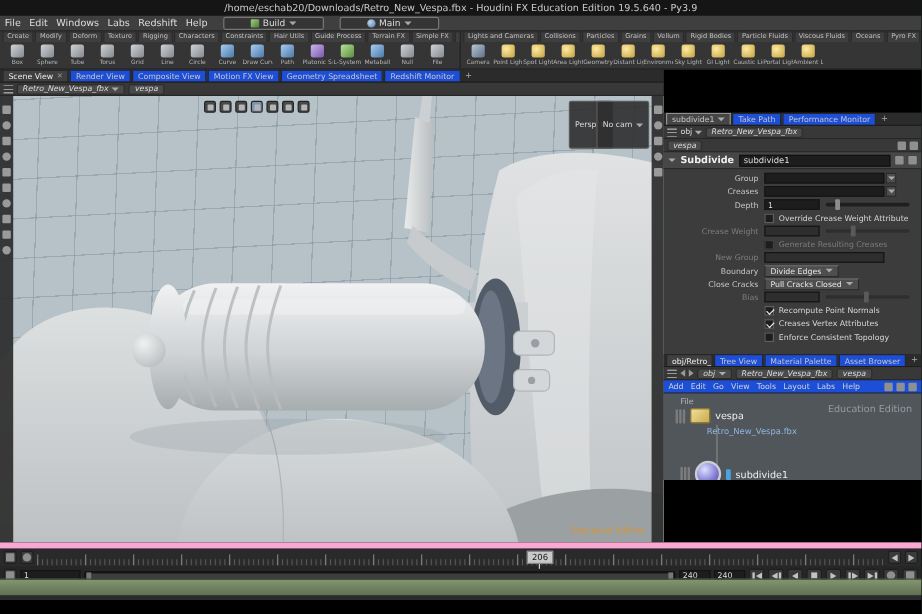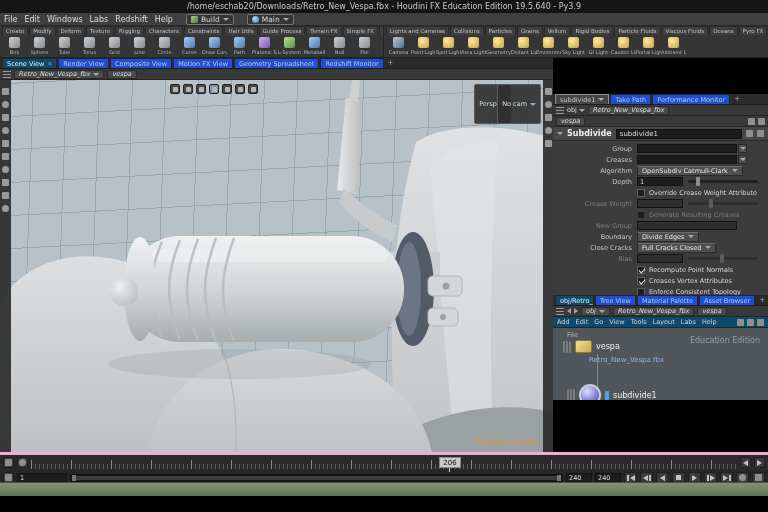--- a/index.html
+++ b/index.html
@@ -4,21 +4,21 @@
 <style>
   *{margin:0;padding:0;box-sizing:border-box;}
   html,body{width:768px;height:512px;overflow:hidden;background:#000;}
   body{font-family:"DejaVu Sans",sans-serif;color:#ccc;position:relative;}
   #app{position:absolute;inset:0;width:768px;height:512px;background:#000;}
 
   
   .titlebar{position:absolute;left:0;top:0;width:768px;height:13px;background:#151515;color:#c9c9c9;font-size:8px;line-height:13px;text-align:center;white-space:nowrap;}
   .menubar{position:absolute;left:0;top:13px;width:768px;height:13px;background:#3f3f3f;border-bottom:1px solid #2a2a2a;display:flex;align-items:center;font-size:8px;color:#ddd;padding:0 4px;gap:7px;}
   .menubar .mi{cursor:default;}
-  .combo{display:flex;align-items:center;gap:3px;border:1px solid #777;background:#353535;border-radius:2px;padding:0 4px;height:11px;margin-left:6px;font-size:7.5px;}
+  .combo{display:flex;align-items:center;gap:3px;border:1px solid #777;background:#353535;border-radius:2px;padding:0 22px;height:11px;margin-left:6px;font-size:7.5px;}
   .cicon{width:7px;height:7px;border-radius:1px;background:linear-gradient(135deg,#9fd27e,#4d7a3a);}
   .gicon{width:7px;height:7px;border-radius:50%;background:radial-gradient(circle at 35% 35%,#bcd8f0,#4f77a0);}
   .arr{width:0;height:0;border-left:3px solid transparent;border-right:3px solid transparent;border-top:3px solid #aaa;display:inline-block;}
 
   
   .shelf{position:absolute;left:0;top:26px;width:768px;height:32px;background:#353535;border-bottom:1px solid #222;display:flex;}
   .shelfhalf{width:384px;height:100%;border-right:1px solid #222;display:flex;flex-direction:column;}
   .stabs{height:9px;display:flex;align-items:flex-end;overflow:hidden;padding-left:2px;}
   .stab{font-size:5.5px;color:#c2c2c2;background:#3e3e3e;border:1px solid #2a2a2a;border-bottom:none;padding:0 3px;margin-right:1px;white-space:nowrap;line-height:8px;}
   .stools{flex:1;display:flex;align-items:center;padding-left:2px;overflow:hidden;}
@@ -27,21 +27,21 @@
   .ti.purp{background:linear-gradient(135deg,#cdb6ee,#7a55b0);}
   .ti.green{background:linear-gradient(135deg,#b9e09a,#5a8f3c);}
   .ti.blue{background:linear-gradient(135deg,#a9cdf0,#4a79ab);}
   .ti.li{background:radial-gradient(circle at 35% 35%,#ffeaa2,#c1a13e);}
   .ti.cam{background:linear-gradient(135deg,#b9c6d4,#5d7186);}
   .tlabel{font-size:5px;color:#b5b5b5;white-space:nowrap;overflow:hidden;max-width:25px;}
 
   
   .ptabrow{display:flex;align-items:flex-end;height:11px;background:#2b2b2b;border-bottom:1px solid #1d1d1d;padding-left:2px;overflow:hidden;}
   .ptab{font-size:6.5px;color:#c6c6c6;background:#1d4ed8;border:1px solid #262626;border-bottom:none;padding:0 4px;margin-right:1px;height:10px;line-height:10px;white-space:nowrap;display:flex;align-items:center;gap:3px;}
-  .ptab.act{background:#0c4a6e;color:#eee;}
+  .ptab.act{background:#404040;color:#eee;}
   .ptab.hl{border-color:#909090;background:#454545;}
   .ptab .x{font-size:6px;color:#999;}
   .addtab{font-size:7px;color:#aaa;padding:0 3px;height:10px;line-height:10px;}
   .pathrow{display:flex;align-items:center;height:11px;background:#383838;border-bottom:1px solid #262626;padding:0 3px;gap:3px;overflow:hidden;}
   .chip{background:#4a4a4a;border:1px solid #2c2c2c;border-radius:2px;font-size:6.5px;color:#ddd;padding:0 4px;height:9px;line-height:8px;display:flex;align-items:center;gap:3px;white-space:nowrap;font-style:italic;}
   .hamb{width:8px;height:7px;background:linear-gradient(#9a9a9a 0 1px,transparent 1px 3px,#9a9a9a 3px 4px,transparent 4px 6px,#9a9a9a 6px 7px);}
   .navtri{width:0;height:0;border-top:3px solid transparent;border-bottom:3px solid transparent;}
   .navtri.l{border-right:4px solid #9a9a9a;}
   .navtri.r{border-left:4px solid #9a9a9a;}
   .rowtxt{font-size:6.5px;color:#ddd;display:flex;align-items:center;gap:2px;}
@@ -77,38 +77,38 @@
   .slider{flex:1;height:3px;background:#1f1f1f;border-radius:2px;margin:0 5px;position:relative;}
   .slider.dis{background:#2e2e2e;}
   .knob{position:absolute;top:-3px;width:4px;height:9px;background:#8d8d8d;border-radius:1px;}
   .slider.dis .knob{background:#5a5a5a;}
   .cb{width:8px;height:8px;background:#1d1d1d;border:1px solid #5f5f5f;flex:none;margin-right:4px;}
   .cb.on::after{content:"";display:block;width:5px;height:3px;border-left:1.5px solid #e6e6e6;border-bottom:1.5px solid #e6e6e6;transform:rotate(-45deg);margin:1px 0 0 1px;}
   .cb.dis{border-color:#3f3f3f;}
   .cblabel{font-size:6.5px;color:#d6d6d6;white-space:nowrap;overflow:hidden;}
   .cblabel.dis{color:#7d7d7d;}
 
-  .netmenus{display:flex;align-items:center;height:11px;background:#0c4a6e;border-bottom:1px solid #262626;padding:0 4px;gap:6px;font-size:6.5px;color:#d2d2d2;}
+  .netmenus{display:flex;align-items:center;height:11px;background:#1d4ed8;border-bottom:1px solid #262626;padding:0 4px;gap:6px;font-size:6.5px;color:#d2d2d2;}
   .netmenus .ric{margin-left:auto;display:flex;gap:3px;}
   .mic{width:7px;height:7px;background:#8f8f8f;border-radius:1px;}
   .canvas{flex:1;background:#51565a;position:relative;overflow:hidden;}
   .ftype{position:absolute;left:14px;top:3px;font-size:6.5px;color:#b8b8b8;}
   .node{position:absolute;display:flex;align-items:center;gap:4px;}
   .flags{display:flex;gap:1px;}
   .flag{width:2px;height:12px;background:#7c7c7c;border-radius:1px;}
   .fileicon{width:17px;height:13px;background:linear-gradient(135deg,#efe09a,#caa94e);border:1px solid #8f7a2e;border-radius:2px;}
   .nodename{font-size:8px;color:#efefef;}
   .filepath{position:absolute;left:36px;top:28px;font-size:7px;color:#8fb3e3;white-space:nowrap;}
   .sphicon{width:22px;height:22px;border-radius:50%;background:radial-gradient(circle at 35% 30%,#d9e2ff,#8a7fd8 55%,#474a8e);border:2px solid #c9cfd4;}
   .dflag{width:4px;height:9px;background:#4aa3e0;border-radius:1px;}
   .nwm{position:absolute;right:8px;top:8px;font-size:8px;color:#969ca1;}
   .wire{position:absolute;left:44px;top:26px;width:1px;height:34px;background:#85898c;}
 
   
-  .playbar{position:absolute;left:0;top:452px;width:768px;height:24px;background:#2a2a2a;border-top:3px solid #f9a8d4;}
+  .playbar{position:absolute;left:0;top:452px;width:768px;height:48px;background:#2a2a2a;border-top:5px solid #f9a8d4;}
   .prow1{height:15px;display:flex;align-items:center;padding:0 3px;gap:3px;position:relative;}
   .ruler{flex:1;height:12px;position:relative;background:
     repeating-linear-gradient(90deg,#8a8a8a 0 1px,transparent 1px 40px) left bottom/40px 9px repeat-x,
     repeating-linear-gradient(90deg,#5d5d5d 0 1px,transparent 1px 4px) left bottom/4px 5px repeat-x;}
   .cfbox{position:absolute;left:408px;top:0;width:22px;height:11px;background:#c9c9c9;color:#151515;font-size:7px;line-height:11px;text-align:center;border:1px solid #888;}
   .cfline{position:absolute;left:418px;top:11px;width:1px;height:4px;background:#d5d5d5;}
   .prow2{height:15px;display:flex;align-items:center;padding:0 3px;gap:3px;background:#262626;}
   .trough{flex:1;height:8px;background:#181818;border:1px solid #111;border-radius:2px;position:relative;}
   .tfill{position:absolute;left:1px;right:1px;top:1px;bottom:1px;background:#3d3d3d;border-radius:1px;}
   .thandle{position:absolute;top:0;width:4px;height:6px;background:#777;}
@@ -497,27 +497,20 @@
           </div>
       </div>
       <div class="prow">
         <div class="plabel">Creases</div>
         <div class="fld w100"></div>
         <div class="ddbtn">
             <span class="arr"></span>
           </div>
       </div>
       <div class="prow">
-        <div class="plabel">Algorithm</div>
-        <div class="dd">
-            <span>OpenSubdiv Catmull-Clark</span>
-            <span class="arr"></span>
-          </div>
-      </div>
-      <div class="prow">
         <div class="plabel">Depth</div>
         <div class="fld w50">1</div>
         <div class="slider">
             <div class="knob" style="left:12%;"></div>
           </div>
       </div>
       <div class="prow">
         <div class="plabel"></div>
         <div class="cb"></div>
         <span class="cblabel">Override Crease Weight Attribute</span>

